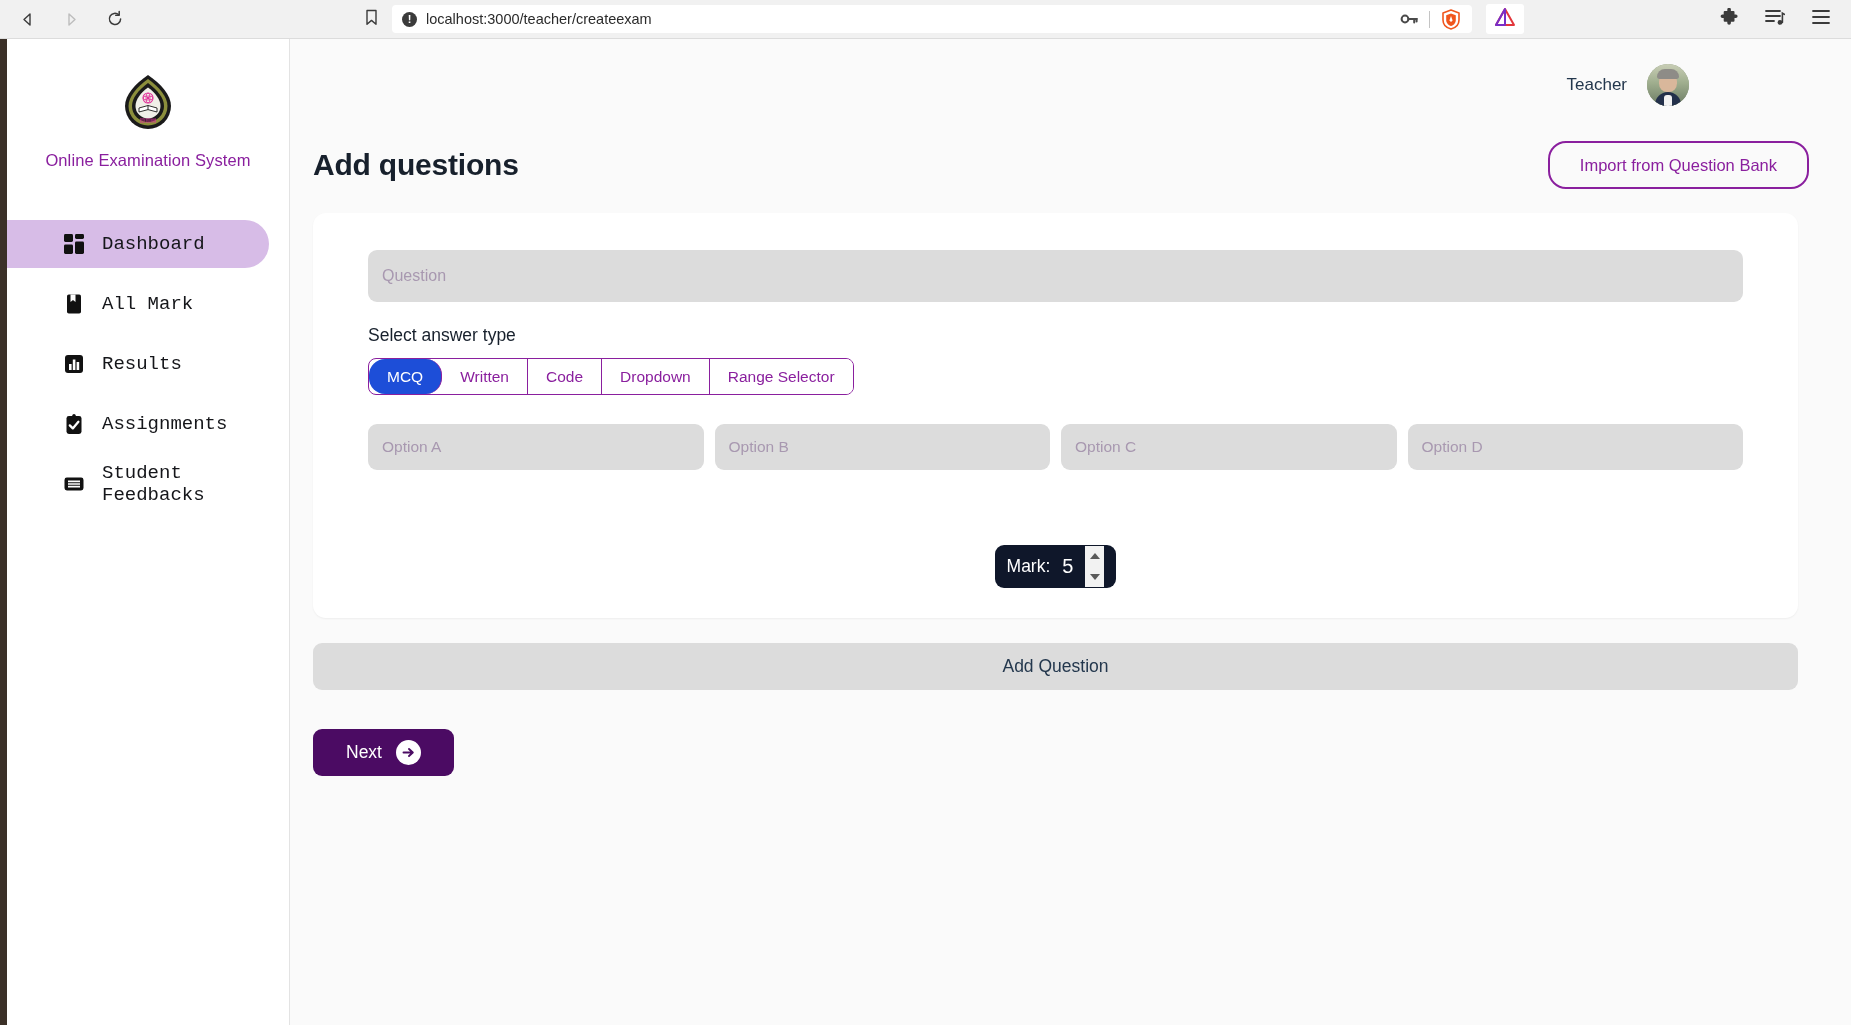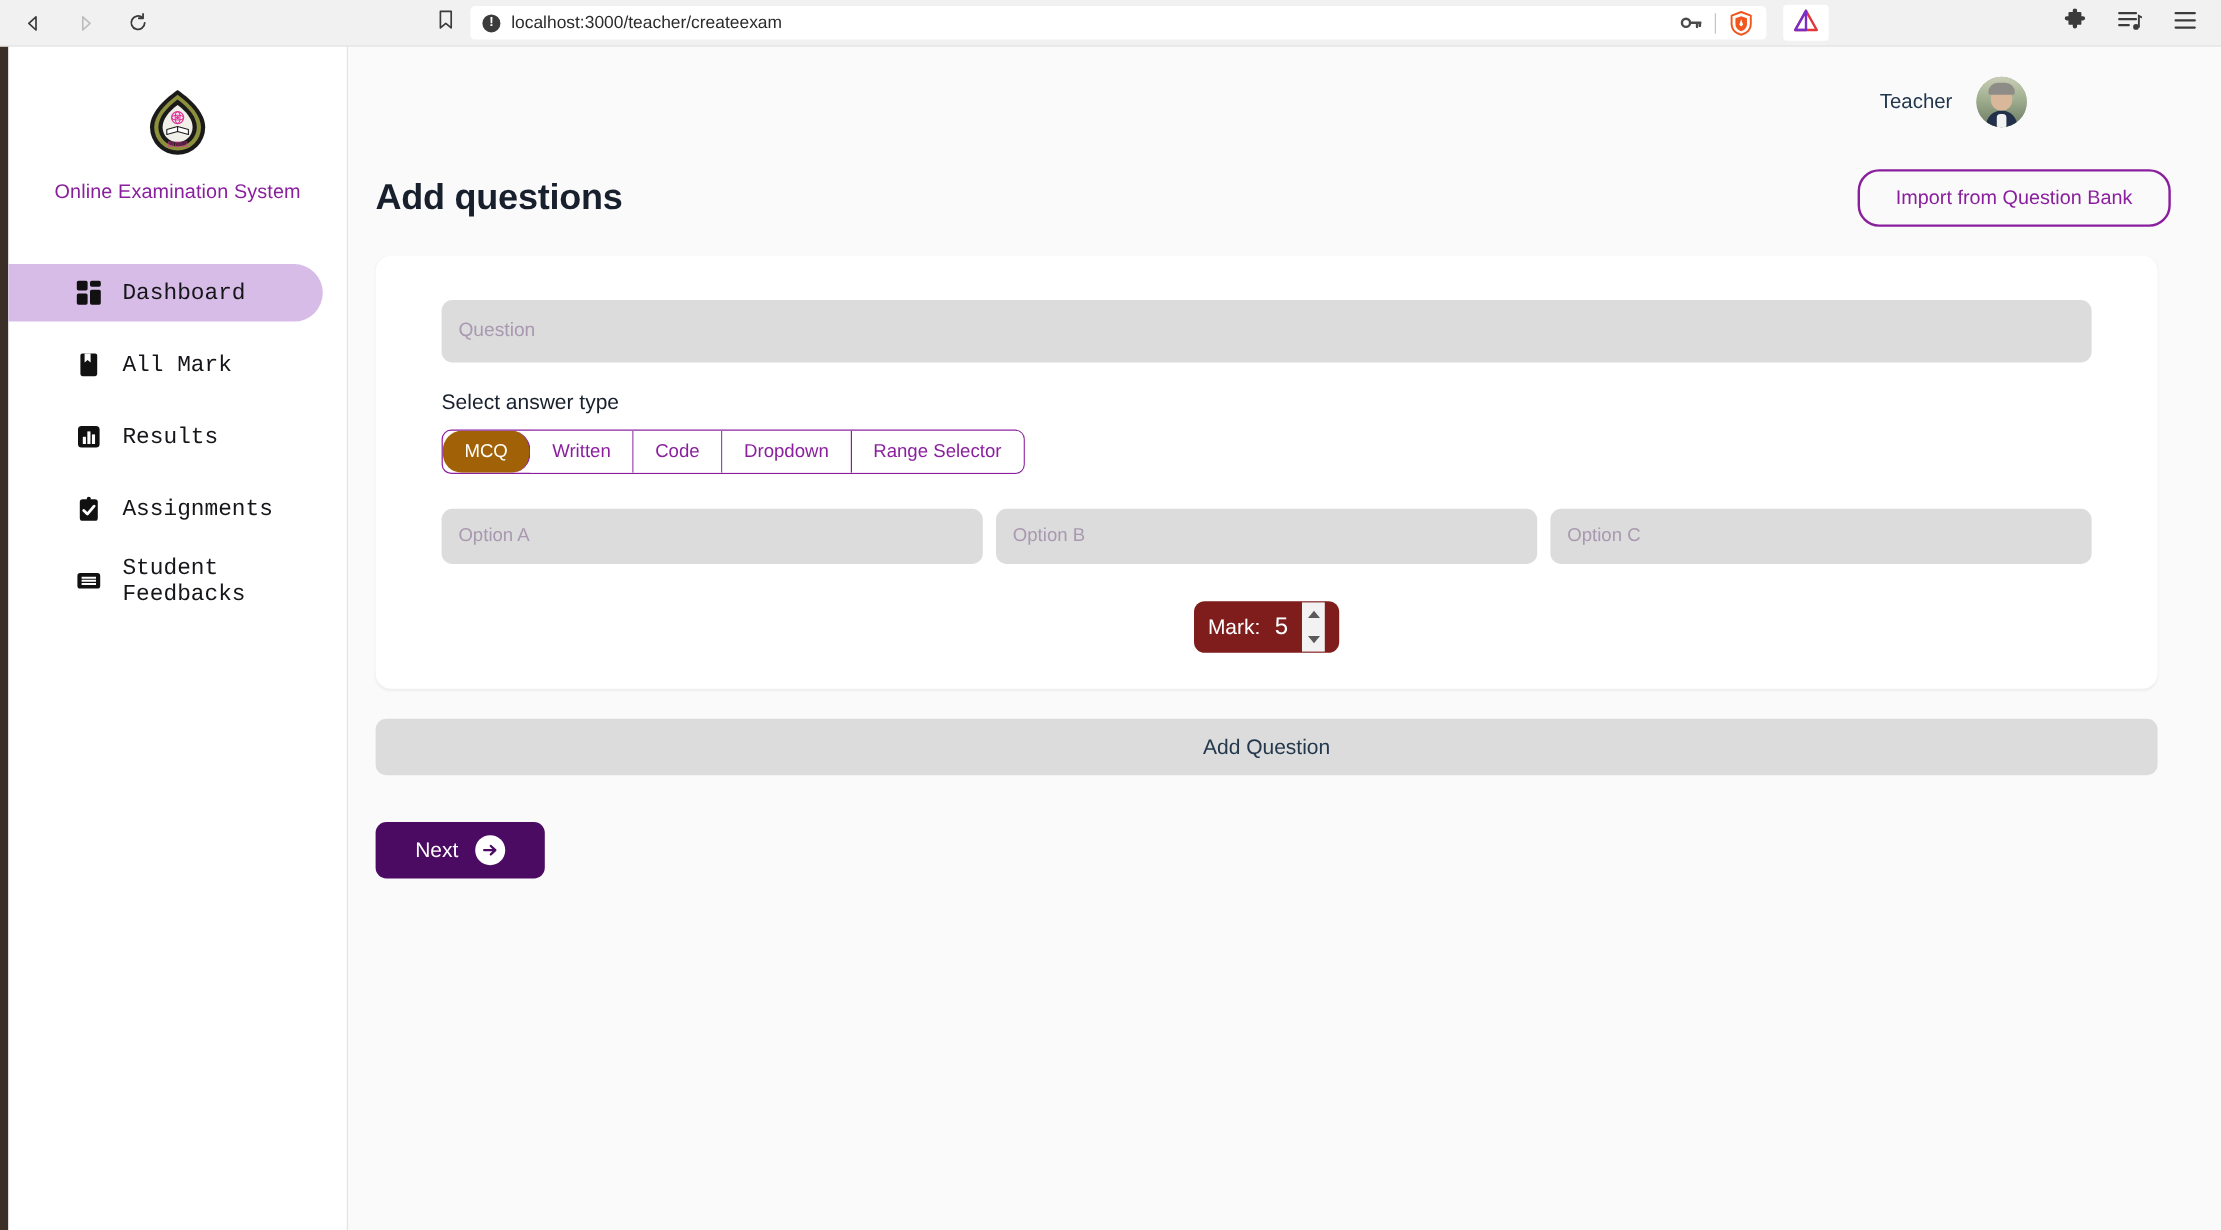--- a/index.html
+++ b/index.html
@@ -276,21 +276,21 @@
     padding: 0 18px;
     font-size: 15.5px;
     color: #8a1f9e;
     background: #ffffff;
     cursor: pointer;
     border-right: 1.6px solid #8a1f9e;
     white-space: nowrap;
   }
   .tab:last-child { border-right: none; text-align: center; }
   .tab.active {
-    background: #a16207;
+    background: #1d4ed8;
     color: #ffffff;
     border-radius: 16px;
   }
 
   .options-row {
     margin-top: 29px;
     display: flex;
     gap: 11px;
   }
   .opt-input {
@@ -306,27 +306,28 @@
     outline: none;
   }
   .opt-input::placeholder { color: #a898b0; }
 
   .mark-row {
     margin-top: 31px;
     display: flex;
     justify-content: center;
   }
   .mark-box {
-    background: #7f1d1d;
+    background: #0f172a;
     border-radius: 9px;
     height: 43px;
     display: flex;
     align-items: center;
     padding: 0 12px;
     gap: 12px;
+    margin-top: 44px;
   }
   .mark-label {
     color: #ffffff;
     font-size: 17.5px;
   }
   .mark-value {
     color: #ffffff;
     font-size: 20px;
   }
   .spinner {
@@ -593,20 +594,21 @@
           <div class="tab">Written</div>
           <div class="tab">Code</div>
           <div class="tab">Dropdown</div>
           <div class="tab">Range Selector</div>
         </div>
 
         <div class="options-row">
           <input class="opt-input" type="text" placeholder="Option A" style="">
           <input class="opt-input" type="text" placeholder="Option B" style="">
           <input class="opt-input" type="text" placeholder="Option C" style="">
+          <input class="opt-input" type="text" placeholder="Option D" style="">
         </div>
 
         <div class="mark-row">
           <div class="mark-box">
             <span class="mark-label">Mark:</span>
             <span class="mark-value">5</span>
             <span class="spinner">
               <span class="spin-up"></span>
               <span class="spin-dn"></span>
             </span>

